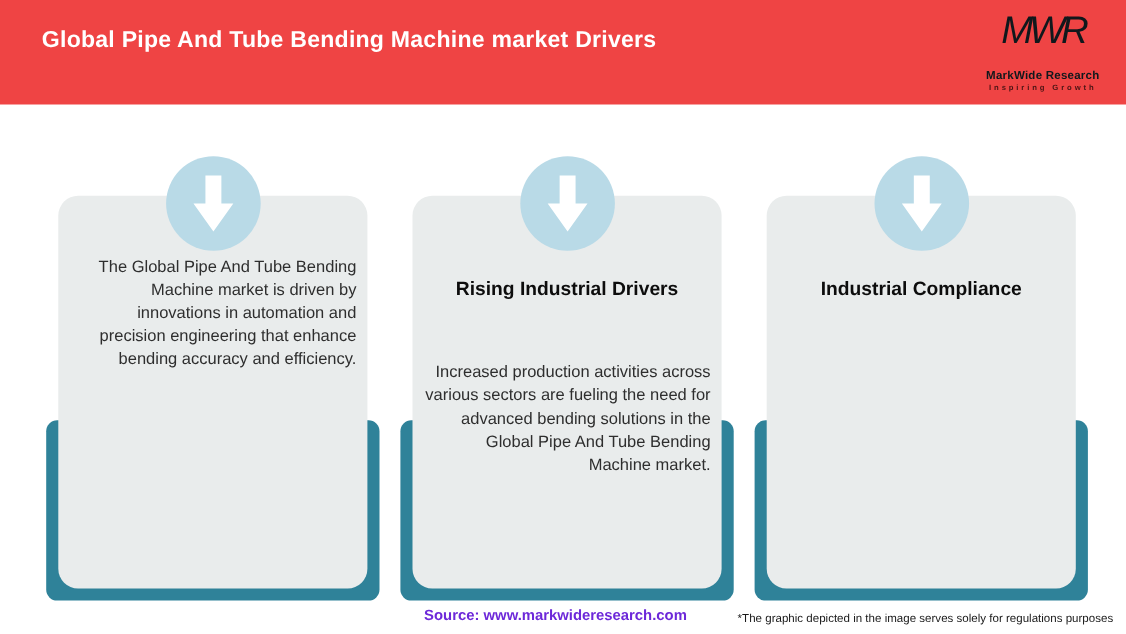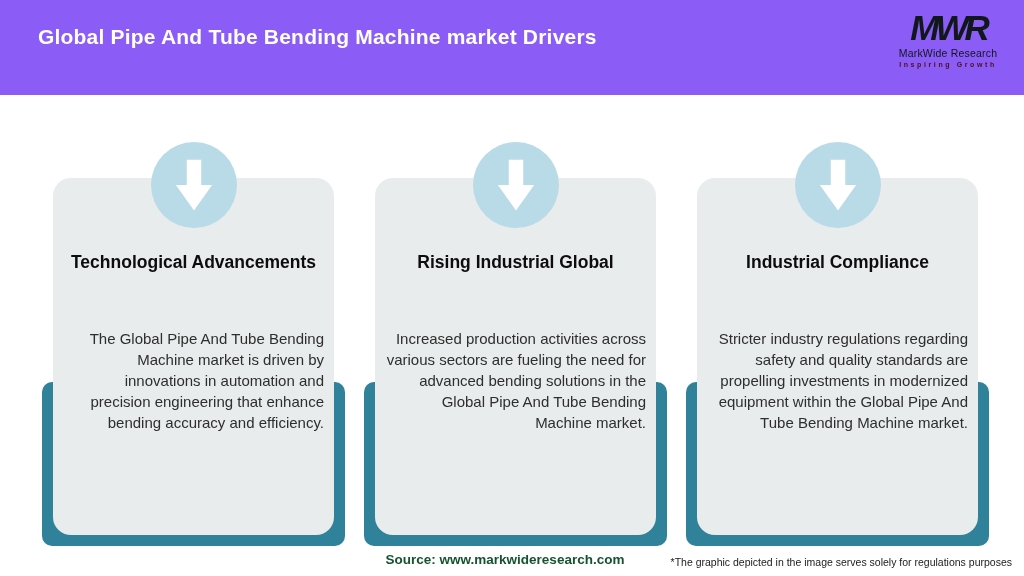--- a/index.html
+++ b/index.html
@@ -12,53 +12,53 @@
     overflow: hidden;
     font-family: "Liberation Sans", sans-serif;
   }
 
   
   .header {
     position: absolute;
     top: 0; left: 0;
     width: 1024px;
     height: 95px;
-    background: #8b5cf6;
+    background: #ef4444;
   }
   .page-title {
     position: absolute;
     left: 38px;
     top: 25px;
     color: #ffffff;
     font-size: 21px;
     font-weight: 700;
     letter-spacing: 0.2px;
   }
   .logo {
     position: absolute;
     right: 16px;
     top: 10px;
     width: 120px;
     text-align: center;
     color: #10181c;
   }
   .logo-mark {
     font-size: 35px;
-    font-weight: 700;
+    font-weight: 400;
     font-style: italic;
     letter-spacing: -4px;
     line-height: 36px;
     color: #10181c;
   }
   .logo-name {
     font-size: 10.5px;
-    font-weight: 400;
+    font-weight: 700;
     letter-spacing: 0.2px;
     color: #10181c;
-    margin-top: 1px;
+    margin-top: 17px;
     white-space: nowrap;
   }
   .logo-tagline {
     font-size: 7px;
     font-weight: 700;
     letter-spacing: 2.6px;
     color: #4a1414;
     margin-top: 2px;
     white-space: nowrap;
   }
@@ -123,21 +123,21 @@
 
   
   .source {
     position: absolute;
     left: 0;
     top: 552px;
     width: 1010px;
     text-align: center;
     font-size: 13.5px;
     font-weight: 700;
-    color: #14532d;
+    color: #6d28d9;
   }
   .disclaimer {
     position: absolute;
     right: 12px;
     top: 556px;
     font-size: 10.5px;
     font-weight: 400;
     color: #1a1a1a;
   }
 </style>
@@ -151,48 +151,46 @@
     <div class="logo">
       <div class="logo-mark">MWR</div>
       <div class="logo-name">MarkWide Research</div>
       <div class="logo-tagline">Inspiring Growth</div>
     </div>
   </header>
 
   <section class="driver driver-1">
     <div class="backdrop"></div>
     <div class="card">
-      <h2 class="card-title">Technological Advancements</h2>
       <p class="card-body">The Global Pipe And Tube Bending Machine market is driven by innovations in automation and precision engineering that enhance bending accuracy and efficiency.</p>
     </div>
     <div class="icon-circle">
       <svg viewBox="0 0 24 32" aria-hidden="true">
           <path d="M8 2 h8 v14 h6 L12 30 2 16 h6 z" fill="#ffffff"></path>
         </svg>
     </div>
   </section>
 
   <section class="driver driver-2">
     <div class="backdrop"></div>
     <div class="card">
-      <h2 class="card-title">Rising Industrial Global</h2>
+      <h2 class="card-title">Rising Industrial Drivers</h2>
       <p class="card-body">Increased production activities across various sectors are fueling the need for advanced bending solutions in the Global Pipe And Tube Bending Machine market.</p>
     </div>
     <div class="icon-circle">
       <svg viewBox="0 0 24 32" aria-hidden="true">
           <path d="M8 2 h8 v14 h6 L12 30 2 16 h6 z" fill="#ffffff"></path>
         </svg>
     </div>
   </section>
 
   <section class="driver driver-3">
     <div class="backdrop"></div>
     <div class="card">
       <h2 class="card-title">Industrial Compliance</h2>
-      <p class="card-body">Stricter industry regulations regarding safety and quality standards are propelling investments in modernized equipment within the Global Pipe And Tube Bending Machine market.</p>
     </div>
     <div class="icon-circle">
       <svg viewBox="0 0 24 32" aria-hidden="true">
           <path d="M8 2 h8 v14 h6 L12 30 2 16 h6 z" fill="#ffffff"></path>
         </svg>
     </div>
   </section>
 
   <div class="source">Source: www.markwideresearch.com</div>
   <div class="disclaimer">*The graphic depicted in the image serves solely for regulations purposes</div>

